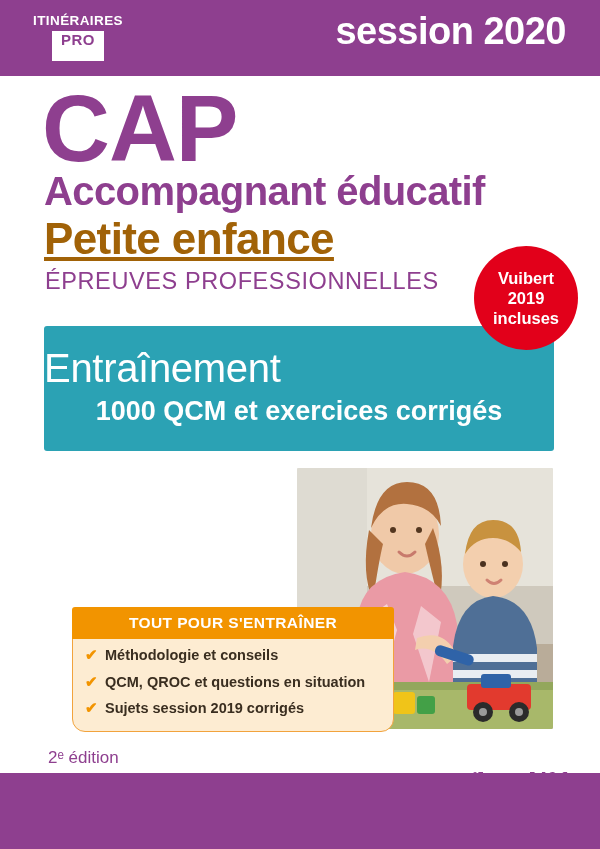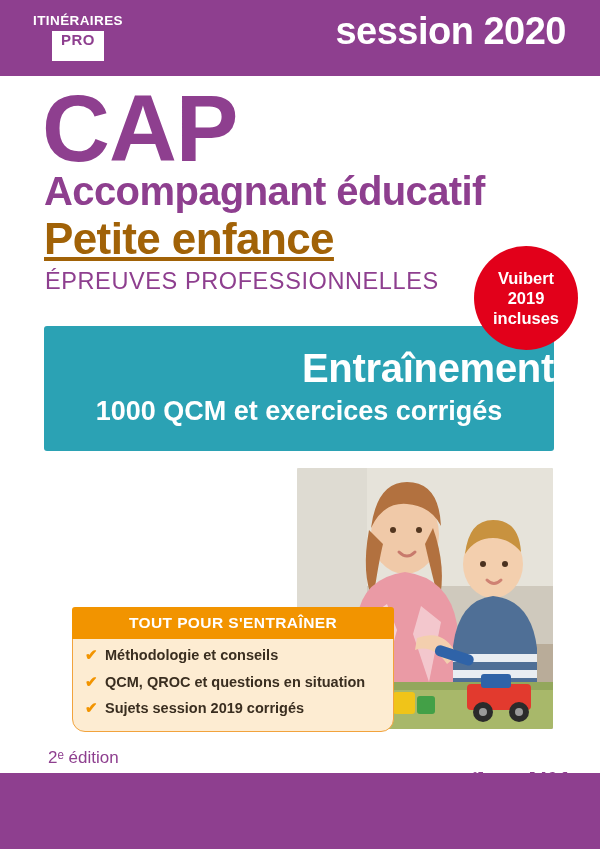--- a/index.html
+++ b/index.html
@@ -127,24 +127,24 @@
     position: absolute;
     left: 44px; top: 250px;
     width: 510px;
     height: 125px;
     background: #2ba2b4;
     border-radius: 3px;
   }
   .teal .t1 {
     position: absolute;
     left: 0; right: 0; top: 20px;
-    text-align: right;
+    text-align: left;
     color: #ffffff;
     font-size: 40px;
-    font-weight: bold;
+    font-weight: normal;
     letter-spacing: -0.3px;
   }
   .teal .t2 {
     position: absolute;
     left: 0; right: 0; top: 70px;
     text-align: center;
     color: #ffffff;
     font-size: 27px;
     font-weight: bold;
   }

